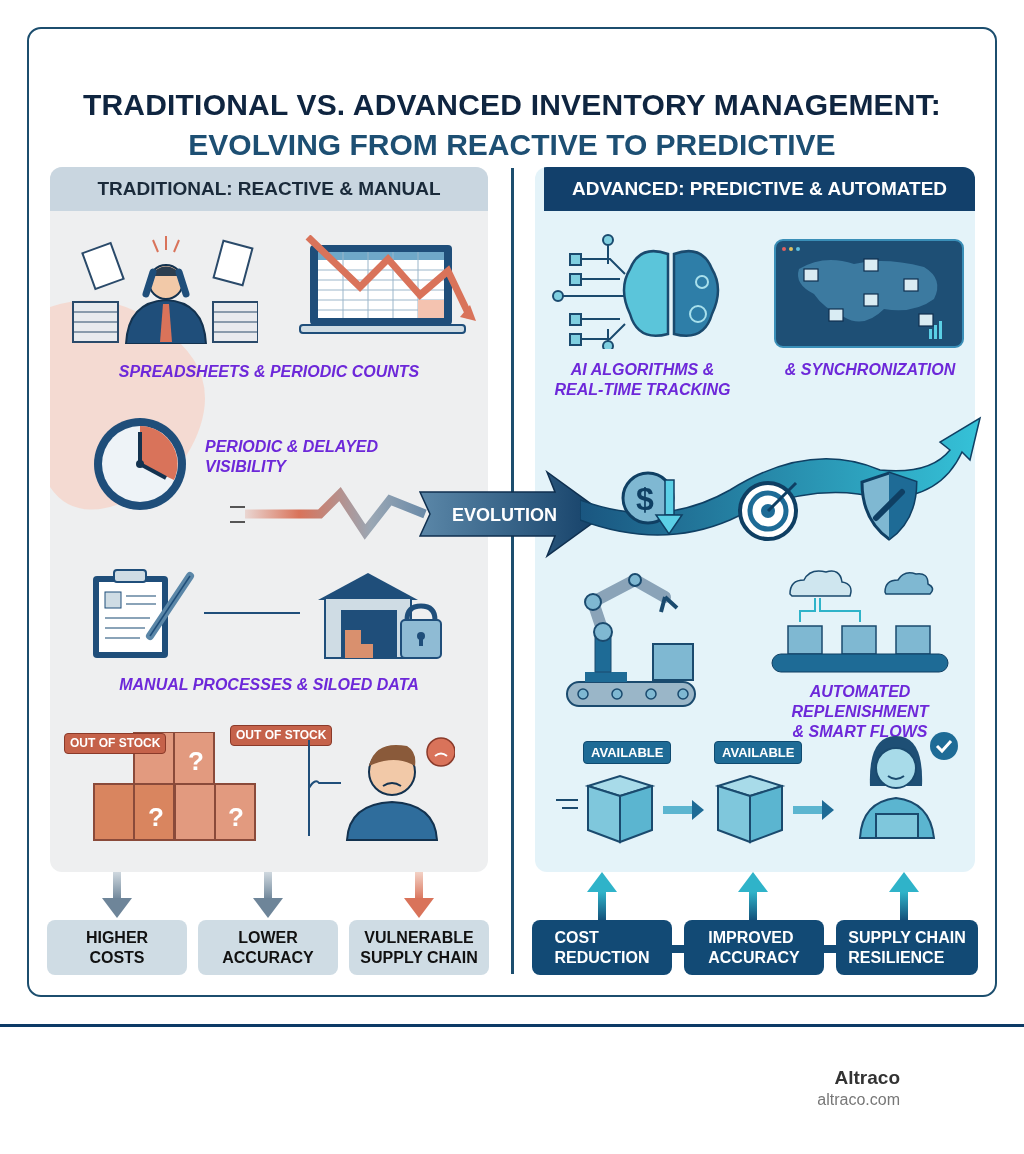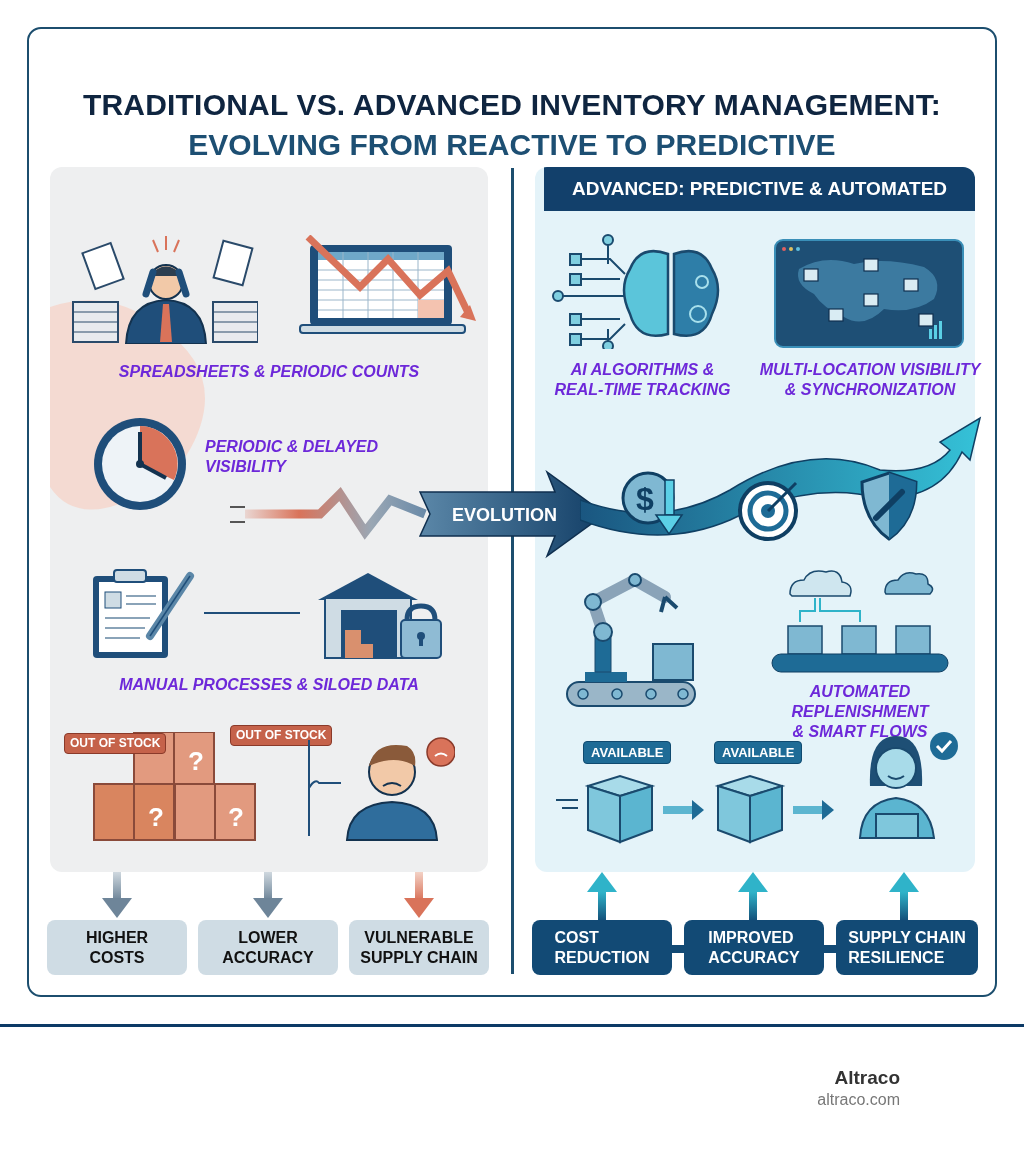--- a/index.html
+++ b/index.html
@@ -25,20 +25,21 @@
 </style>
 </head>
 <body>
 
 <div class="frame"></div>
 
 <div class="title1">TRADITIONAL VS. ADVANCED INVENTORY MANAGEMENT:</div>
 <div class="title2">EVOLVING FROM REACTIVE TO PREDICTIVE</div>
 
 <div class="panel-left">
+  <div class="hdr">TRADITIONAL: REACTIVE &amp; MANUAL</div>
 
   <svg class="ico" style="left:0;top:120px" width="200" height="230">
     <path d="M0,20 Q60,0 110,40 Q170,80 150,140 Q130,200 60,220 Q20,230 0,200 Z" fill="#f6d2c4" opacity="0.7"></path>
   </svg>
 </div>
 
 <div class="divider"></div>
 
 <div class="panel-right">
   <div class="hdr">ADVANCED: PREDICTIVE &amp; AUTOMATED</div>
@@ -253,21 +254,20 @@
     </g>
   <circle cx="10" cy="10" r="2" fill="#e06060"></circle>
     <circle cx="17" cy="10" r="2" fill="#e0c060"></circle>
     <circle cx="24" cy="10" r="2" fill="#60c0e0"></circle>
 </svg>
 <div class="cap" style="left:535px;top:360px;width:215px">
   <div>AI ALGORITHMS &amp;</div>
   <div>REAL-TIME TRACKING</div>
 </div>
 <div class="cap" style="left:750px;top:360px;width:240px">
-  <div>MULTI-LOCATION VISIBILITY</div>
   <div>&amp; SYNCHRONIZATION</div>
 </div>
 
 <svg class="ico" style="left:580px;top:400px" width="410" height="150">
   <defs>
       <linearGradient id="wv" x1="0" x2="1">
         <stop offset="0" stop-color="#1a5680"></stop>
         <stop offset="1" stop-color="#35c2d8"></stop>
       </linearGradient>
     </defs>

